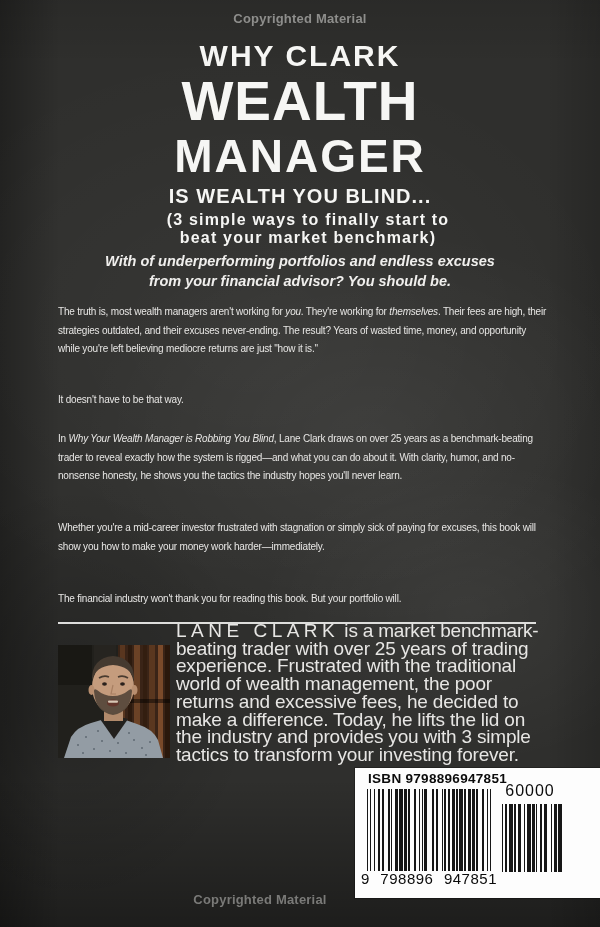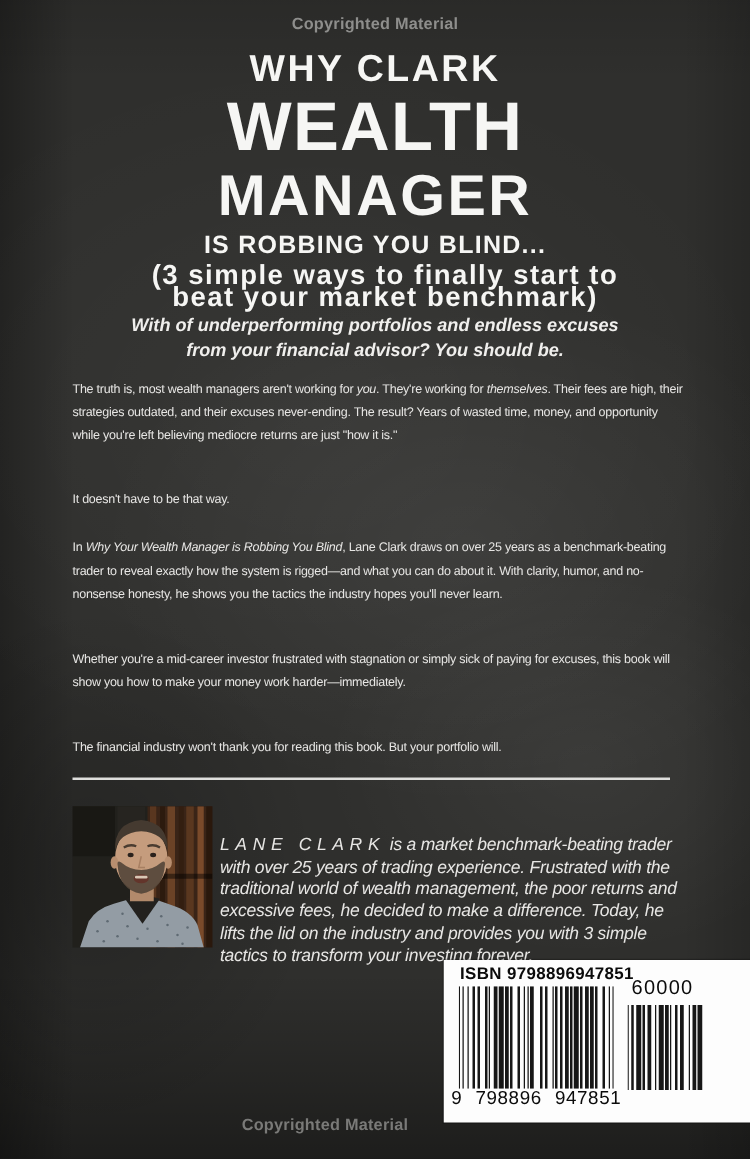--- a/index.html
+++ b/index.html
@@ -19,36 +19,36 @@
   }
   .copyright{position:absolute;font-size:13px;color:var(--muted-text,#8e8e8c);letter-spacing:.2px;font-weight:bold;}
   .copyright.top{top:11px;left:0;width:100%;text-align:center;}
   .copyright.bottom{top:892px;left:110px;width:300px;text-align:center;color:#7a7a78;}
 
   .title-block{position:absolute;top:40px;left:0;width:100%;text-align:center;color:var(--title-text,#f6f6f4);font-weight:bold;}
   .t1{font-size:30px;letter-spacing:2px;line-height:32px;}
   .t2{font-size:55px;letter-spacing:1px;line-height:52px;margin-top:3px;}
   .t3{font-size:46px;letter-spacing:2px;line-height:50px;margin-top:4px;}
   .t4{font-size:20px;letter-spacing:1px;line-height:22px;margin-top:4px;}
-  .t5{font-size:22px;letter-spacing:1.2px;line-height:18px;margin-top:4px;white-space:pre-line;padding-left:16px;}
+  .t5{font-size:16px;letter-spacing:1.2px;line-height:18px;margin-top:4px;white-space:pre-line;padding-left:16px;}
 
   .tagline{position:absolute;top:252px;left:0;width:100%;text-align:center;
     font-size:14.5px;font-weight:bold;font-style:italic;color:#f0efed;line-height:19.5px;white-space:pre-line;}
 
   .body-text{position:absolute;left:58px;width:492px;margin:0;
     font-size:10px;letter-spacing:-0.2px;line-height:18.5px;color:var(--body-text,#e7e6e4);}
   .p1{top:303px}.p2{top:391px}.p3{top:430px}.p4{top:519px}.p5{top:590px}
   .body-text i{font-style:italic;}
 
   .divider{position:absolute;top:622px;left:58px;width:478px;border:none;border-top:2px solid #dededc;margin:0;}
 
   .bio-photo{position:absolute;left:58px;top:645px;width:112px;height:113px;}
   .bio-photo svg{display:block;width:100%;height:100%;}
-  .bio-text{position:absolute;left:176px;top:667px;width:372px;margin:0;
-    font-size:14px;letter-spacing:-0.2px;line-height:17.7px;color:var(--body-text,#e7e6e4);font-style:italic;}
+  .bio-text{position:absolute;left:176px;top:622px;width:372px;margin:0;
+    font-size:19px;letter-spacing:-0.2px;line-height:17.7px;color:var(--body-text,#e7e6e4);}
   .bio-name{letter-spacing:4.5px;}
 
   .barcode-box{position:absolute;left:355px;top:768px;width:258px;height:130px;
     background:var(--barcode-bg,#fdfdfd);color:#0b0b0b;box-shadow:0 0 0 1px rgba(0,0,0,.25);}
   .isbn-label{position:absolute;left:13px;top:3px;font-size:13.5px;font-weight:bold;letter-spacing:.3px;}
   .main-bars{position:absolute;left:12px;top:21px;width:124px;height:82px;}
   .bars{position:relative;overflow:hidden;}
   .digits-row{position:absolute;left:6px;top:102px;width:136px;display:flex;justify-content:space-between;
     font-size:15px;letter-spacing:.5px;}
   .price-code{position:absolute;left:142px;top:14px;width:66px;text-align:center;font-size:16px;letter-spacing:1px;}
@@ -58,21 +58,21 @@
 <body>
 
 <div class="cover">
 
   <div class="copyright top">Copyrighted Material</div>
 
   <header class="title-block">
     <div class="t1">WHY CLARK</div>
     <div class="t2">WEALTH</div>
     <div class="t3">MANAGER</div>
-    <div class="t4">IS ROBBING YOU BLIND...</div>
+    <div class="t4">IS WEALTH YOU BLIND...</div>
     <div class="t5">(3 simple ways to finally start to
 beat your market benchmark)</div>
   </header>
 
   <div class="tagline">With of underperforming portfolios and endless excuses
 from your financial advisor? You should be.</div>
 
   <p class="body-text p1">The truth is, most wealth managers aren't working for <i>you</i>. They're working for <i>themselves</i>. Their fees are high, their strategies outdated, and their excuses never-ending. The result? Years of wasted time, money, and opportunity while you're left believing mediocre returns are just "how it is."</p>
   <p class="body-text p2">It doesn't have to be that way.</p>
   <p class="body-text p3">In <i>Why Your Wealth Manager is Robbing You Blind</i>, Lane Clark draws on over 25 years as a benchmark-beating trader to reveal exactly how the system is rigged—and what you can do about it. With clarity, humor, and no-nonsense honesty, he shows you the tactics the industry hopes you'll never learn.</p>

